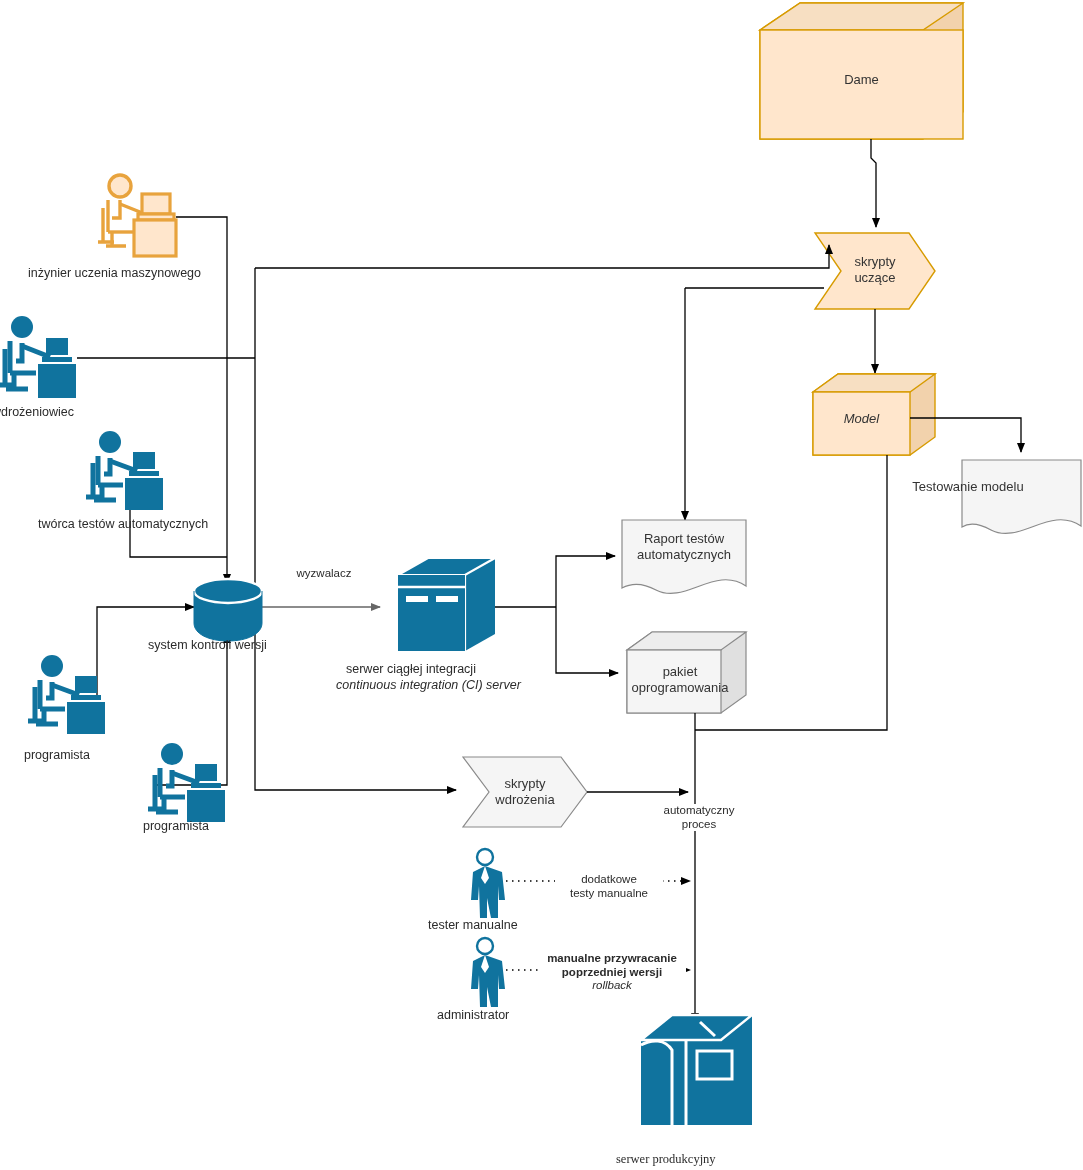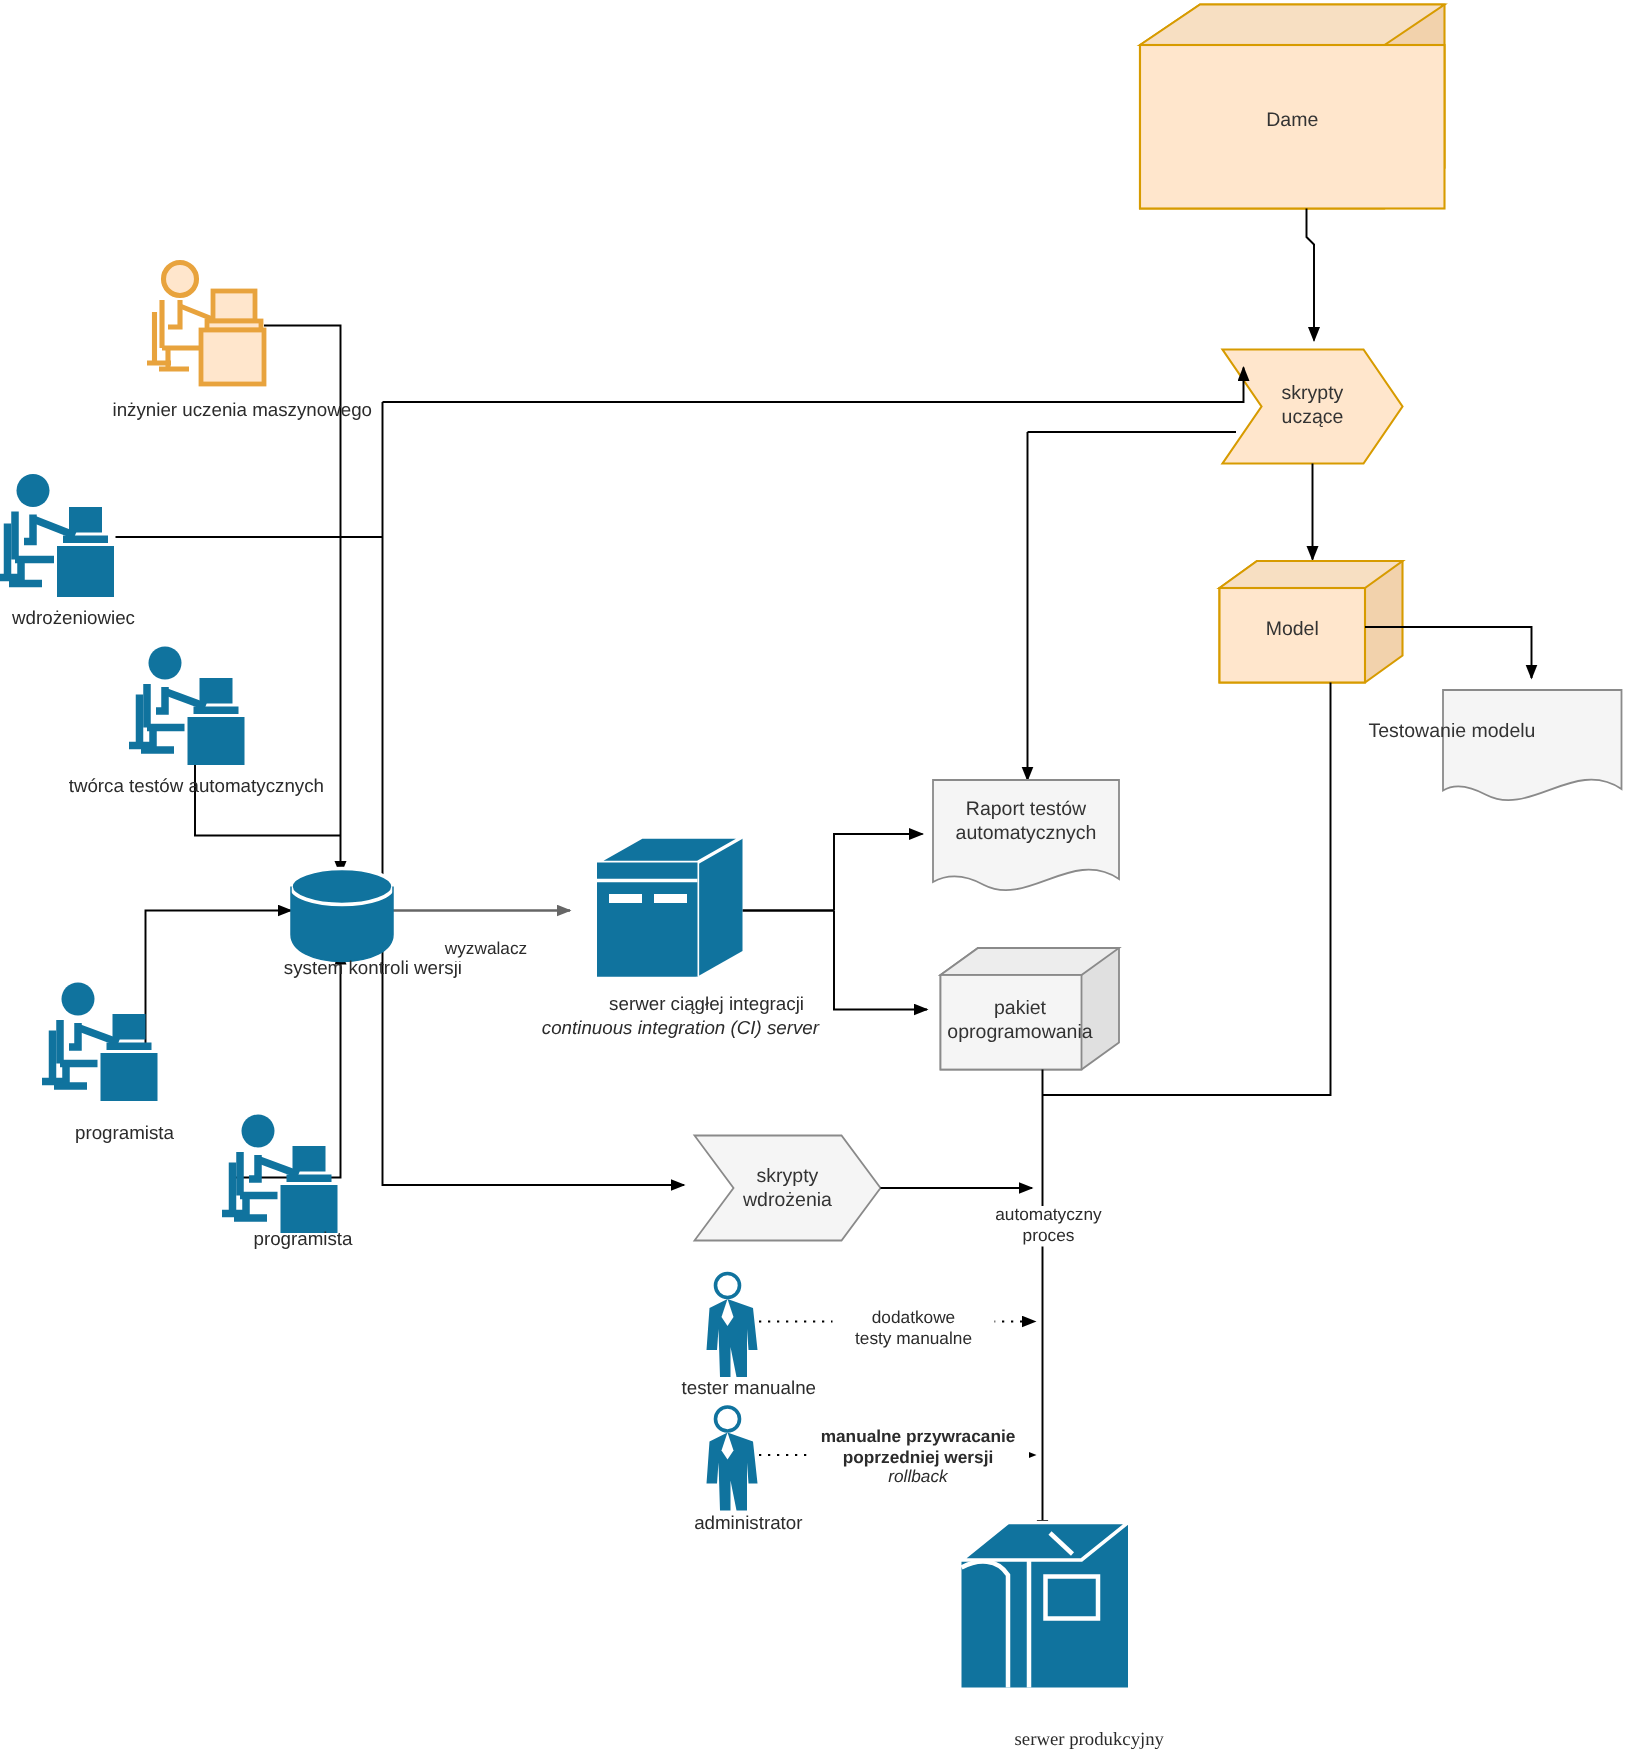--- a/index.html
+++ b/index.html
@@ -5,21 +5,21 @@
 <style>
   html,body{margin:0;padding:0;background:#ffffff;}
   body{
     font-family:"Liberation Sans","DejaVu Sans",sans-serif;
     width:1083px;height:1170px;position:relative;overflow:hidden;
   }
   #stage{position:absolute;left:0;top:0;width:1083px;height:1170px;padding-left:32px;}
   svg#canvas{position:absolute;left:0;top:0;width:1083px;height:1170px;}
   .lbl{
     position:absolute;color:#2b2b2b;font-size:12.5px;line-height:14px;
-    text-align:right;white-space:pre;
+    text-align:left;white-space:pre;
   }
   .lbl.it{font-style:italic;}
   .nodelbl{
     position:absolute;color:#333333;font-size:13px;line-height:16px;
     text-align:center;white-space:pre;pointer-events:none;
   }
   .edgelbl{
     position:absolute;color:#2b2b2b;font-size:11.5px;line-height:13.5px;
     text-align:center;white-space:pre;background:#ffffff;padding:0 2px;
   }
@@ -211,21 +211,21 @@
       <path d="M17,18 L13,30 L17,36 L21,30 Z" fill="#ffffff"></path>
     </g>
 
   </svg>
 
   <div class="nodelbl" style="left:760px;top:72px;width:203px;">Dame</div>
 
   <div class="nodelbl" style="left:830px;top:254px;width:90px;">skrypty
 uczące</div>
 
-  <div class="nodelbl" style="left:813px;top:411px;width:97px;">Model</div>
+  <div class="nodelbl" style="left:813px;top:411px;width:97px;font-style:italic;">Model</div>
 
   <div class="nodelbl" style="left:905px;top:479px;width:126px;">Testowanie modelu</div>
 
   <div class="nodelbl" style="left:620px;top:531px;width:128px;">Raport testów
 automatycznych</div>
 
   <div class="nodelbl" style="left:626px;top:664px;width:108px;">pakiet
 oprogramowania</div>
 
   <div class="nodelbl" style="left:480px;top:776px;width:90px;">skrypty
@@ -245,21 +245,21 @@
   <div class="lbl" style="left:38px;top:517px;width:178px;">twórca testów automatycznych</div>
 
   <div class="lbl" style="left:24px;top:748px;width:92px;">programista</div>
 
   <div class="lbl" style="left:143px;top:819px;width:92px;">programista</div>
 
   <div class="lbl" style="left:428px;top:918px;width:116px;">tester manualne</div>
 
   <div class="lbl" style="left:437px;top:1008px;width:98px;">administrator</div>
 
-  <div class="edgelbl" style="left:286px;top:627px;width:72px;">wyzwalacz</div>
+  <div class="edgelbl" style="left:286px;top:567px;width:72px;">wyzwalacz</div>
 
   <div class="edgelbl" style="left:650px;top:804px;width:94px;">automatyczny
 proces</div>
 
   <div class="edgelbl" style="left:555px;top:873px;width:104px;">dodatkowe
 testy manualne</div>
 
   <div class="edgelbl" style="left:538px;top:952px;width:144px;font-weight:bold;">manualne przywracanie
 poprzedniej wersji</div>
   <div class="edgelbl it" style="left:538px;top:979px;width:144px;">rollback</div>

